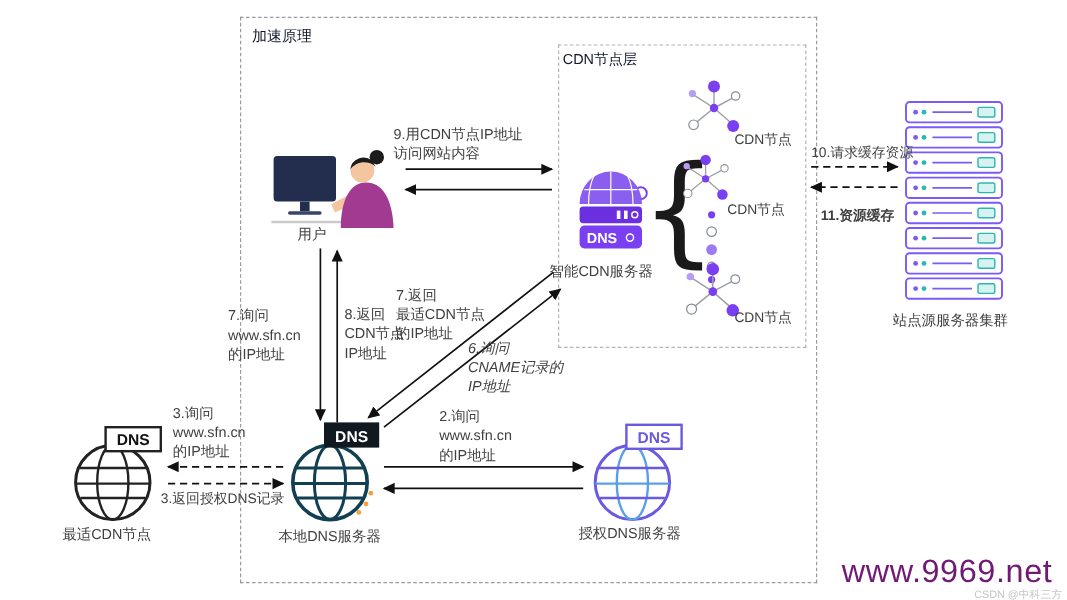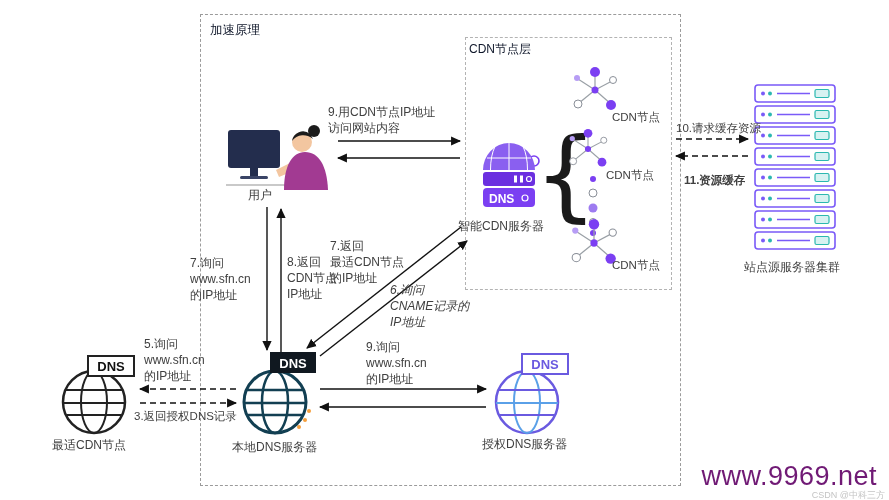--- a/index.html
+++ b/index.html
@@ -183,25 +183,25 @@
     <text x="55" y="17" text-anchor="middle" font-size="13" font-weight="bold" fill="#6a5ae0">DNS</text>
   </svg>
   <div class="step txt" style="left:482px; top:437px; width:96px;">授权DNS服务器</div>
 
   <div class="step txt" style="left:190px; top:256px; width:74px;">7.询问
 www.sfn.cn
 的IP地址</div>
   <div class="step txt" style="left:287px; top:255px; width:52px;">8.返回
 CDN节点
 IP地址</div>
-  <div class="step txt" style="left:144px; top:337px; width:78px;">5.询问
+  <div class="step txt" style="left:144px; top:337px; width:78px;">3.询问
 www.sfn.cn
 的IP地址</div>
   <div class="step small txt" style="left:134px; top:409px; width:114px;">3.返回授权DNS记录</div>
-  <div class="step txt" style="left:366px; top:340px; width:78px;">9.询问
+  <div class="step txt" style="left:366px; top:340px; width:78px;">2.询问
 www.sfn.cn
 的IP地址</div>
   <div class="step txt" style="left:390px; top:283px; width:86px;font-style:italic;">6.询问
 CNAME记录的
 IP地址</div>
   <div class="step txt" style="left:330px; top:239px; width:86px;">7.返回
 最适CDN节点
 的IP地址</div>
   <div class="step txt" style="left:328px; top:105px; width:138px;">9.用CDN节点IP地址
 访问网站内容</div>

